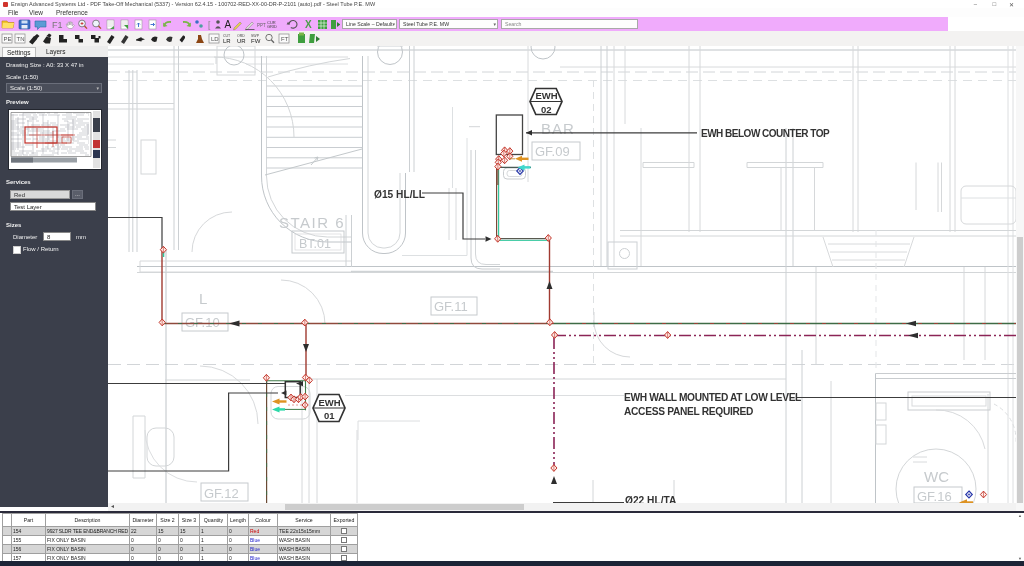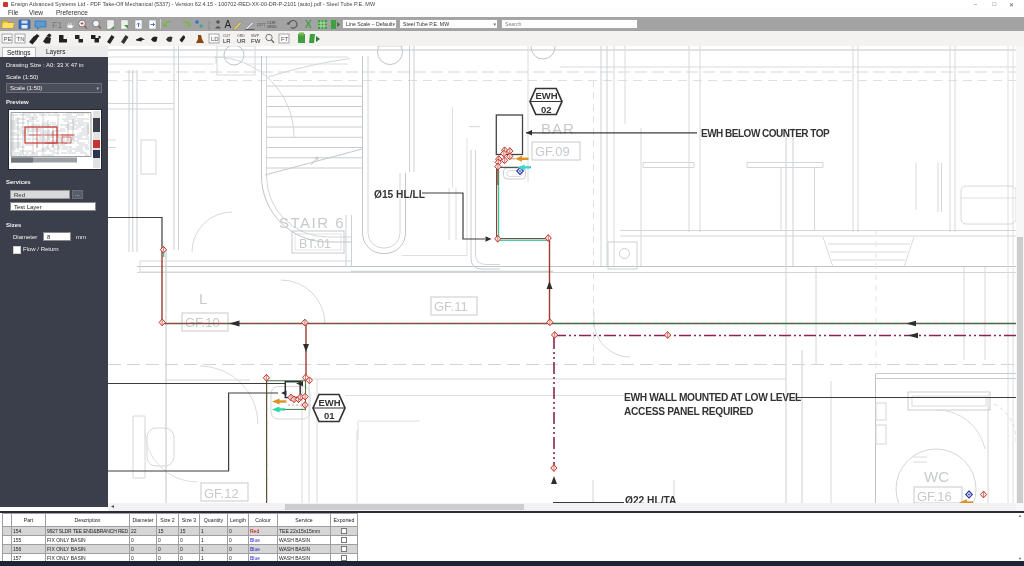--- a/index.html
+++ b/index.html
@@ -8,21 +8,21 @@
   .abs{position:absolute;}
   
   .titlebar{left:0;top:0;width:1024px;height:8px;background:#ffffff;font-size:5.5px;color:#444;}
   .titlebar .ticon{position:absolute;left:3px;top:1.5px;width:5px;height:5px;background:#d0342c;border-radius:1px;}
   .titlebar .ttext{position:absolute;left:11px;top:1px;white-space:nowrap;}
   .wbtn{position:absolute;top:1px;color:#555;font-size:6px;}
   
   .menubar{left:0;top:8px;width:1024px;height:9px;background:#fdfdfd;font-size:6.5px;color:#333;}
   .menubar span{position:absolute;top:1px;}
   
-  .tb1{left:0;top:17px;width:1024px;height:14px;background:#a3a3a3;border-bottom:4px solid #ec4899;}
+  .tb1{left:0;top:17px;width:948px;height:14px;background:#f0abfc;border-bottom:4px solid #ec4899;}
   .tb2{left:0;top:31px;width:1024px;height:15px;background:#f3f2f1;border-bottom:1px solid #d6d6d6;}
   .combo{position:absolute;height:10px;background:#fdfdfd;border:1px solid #a8a8a8;font-size:5.2px;color:#333;line-height:9px;padding-left:3px;box-sizing:border-box;white-space:nowrap;overflow:hidden;}
   .combo .car{position:absolute;right:1px;top:0;color:#666;font-size:5px;}
   
   .tabsbar{left:0;top:46px;width:108px;height:11px;background:#ececec;border-bottom:1px solid #cfcfcf;font-size:6.5px;color:#222;}
   .tab{position:absolute;top:1px;height:10px;line-height:10px;padding:0 4px;}
   .tab.active{background:#fafafa;border:1px solid #bdbdbd;border-bottom:none;}
   .panel{left:0;top:57px;width:108px;height:450px;background:#3b3f4b;color:#f0f0f0;}
   .panel .lbl{position:absolute;font-size:6px;color:#f2f2f2;}
   .panel .bold{font-weight:bold;}

